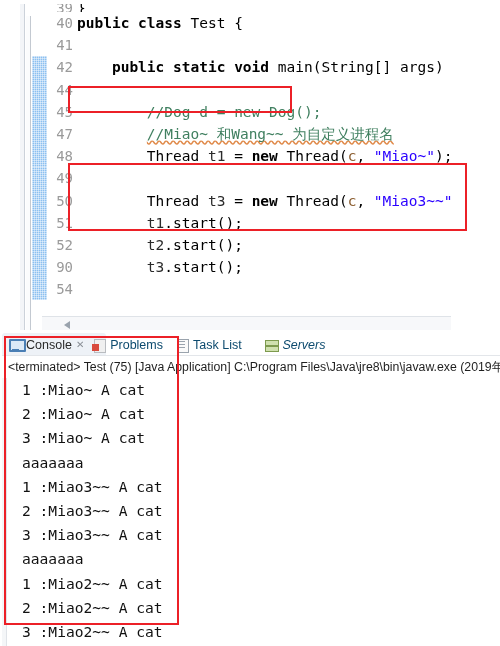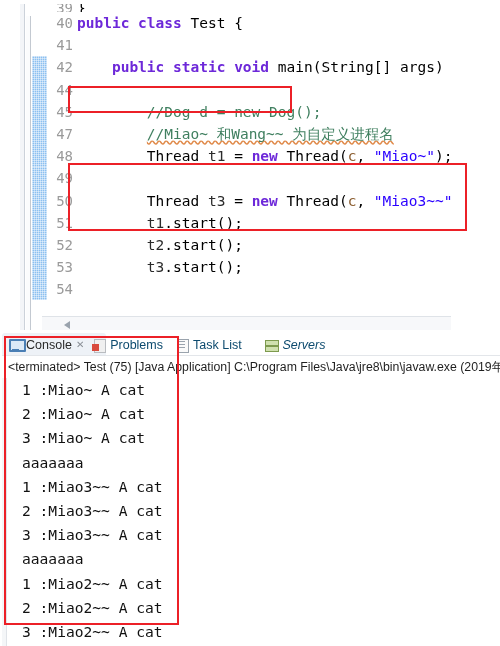--- a/index.html
+++ b/index.html
@@ -55,21 +55,21 @@
   .fold-icon {
     position: absolute; left: 16px; top: 4px; width: 12px; height: 12px;
     background: #e9eef4; border: 1px solid #9ab0c6;
   }
   .fold-icon:before {
     content: ""; position: absolute; left: 1px; top: 5px; width: 9px; height: 2px;
     background: #3a6ea5; transform: rotate(-28deg);
   }
 
   
-  .kw       { color: #6d28d9; font-weight: bold; }
+  .kw       { color: #000000; font-weight: bold; }
   .plain    { color: #000000; }
   .str      { color: #2a00ff; }
   .cmt      { color: #3f7f5f; }
   .fld      { color: #8a5c2e; }
   .localv   { color: #2b2b2b; }
   .spell    { text-decoration: underline wavy #e08a4a; text-decoration-skip-ink: none; }
 
   
   .h-scroll {
     position: absolute; left: 22px; top: 312px; width: 478px; height: 17px;
@@ -193,21 +193,21 @@
         <div class="crow"><div class="lnum">41</div><div class="ctext"><span class="plain"></span></div></div>
         <div class="crow"><div class="gutter-marker"></div><div class="lnum">42</div><div class="ctext"><span class="plain">    </span><span class="kw">public static void </span><span class="plain">main(String[] args) {</span></div></div>
         <div class="crow"><div class="gutter-marker"></div><div class="lnum">44</div></div>
         <div class="crow"><div class="gutter-marker"></div><div class="lnum">45</div><div class="ctext"><span class="plain">        </span><span class="cmt">//Dog d = new Dog();</span></div></div>
         <div class="crow"><div class="gutter-marker"></div><div class="lnum">47</div><div class="ctext"><span class="plain">        </span><span class="cmt spell">//Miao~ 和Wang~~ 为自定义进程名</span></div></div>
         <div class="crow"><div class="gutter-marker"></div><div class="lnum">48</div><div class="ctext"><span class="plain">        Thread </span><span class="localv">t1</span><span class="plain"> = </span><span class="kw">new </span><span class="plain">Thread(</span><span class="fld">c</span><span class="plain">, </span><span class="str">"Miao~"</span><span class="plain">);</span></div></div>
         <div class="crow"><div class="gutter-marker"></div><div class="lnum">49</div></div>
         <div class="crow"><div class="gutter-marker"></div><div class="lnum">50</div><div class="ctext"><span class="plain">        Thread </span><span class="localv">t3</span><span class="plain"> = </span><span class="kw">new </span><span class="plain">Thread(</span><span class="fld">c</span><span class="plain">, </span><span class="str">"Miao3~~"</span><span class="plain">);</span></div></div>
         <div class="crow"><div class="gutter-marker"></div><div class="lnum">51</div><div class="ctext"><span class="plain">        </span><span class="localv">t1</span><span class="plain">.start();</span></div></div>
         <div class="crow"><div class="gutter-marker"></div><div class="lnum">52</div><div class="ctext"><span class="plain">        </span><span class="localv">t2</span><span class="plain">.start();</span></div></div>
-        <div class="crow"><div class="gutter-marker"></div><div class="lnum">53</div><div class="ctext"><span class="plain">        </span><span class="localv">t3</span><span class="plain">.start();</span></div></div>
+        <div class="crow"><div class="gutter-marker"></div><div class="lnum">90</div><div class="ctext"><span class="plain">        </span><span class="localv">t3</span><span class="plain">.start();</span></div></div>
         <div class="crow"><div class="gutter-marker"></div><div class="lnum">54</div><div class="ctext"><span class="plain"></span></div></div>
       </div>
 
     <div class="h-scroll">
       <div class="arrow-l"></div>
     </div>
   </div>
 
   <div class="pane-sep"></div>
 

